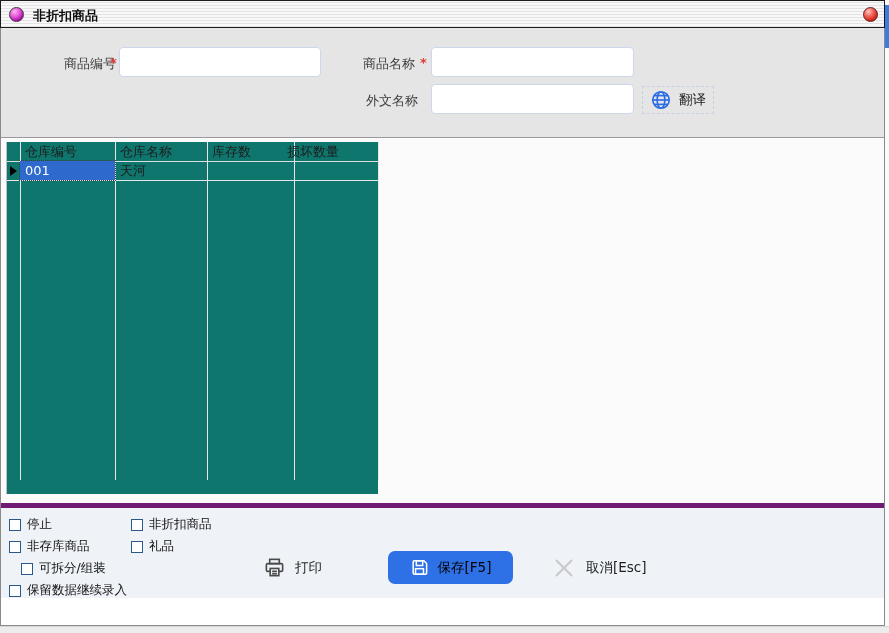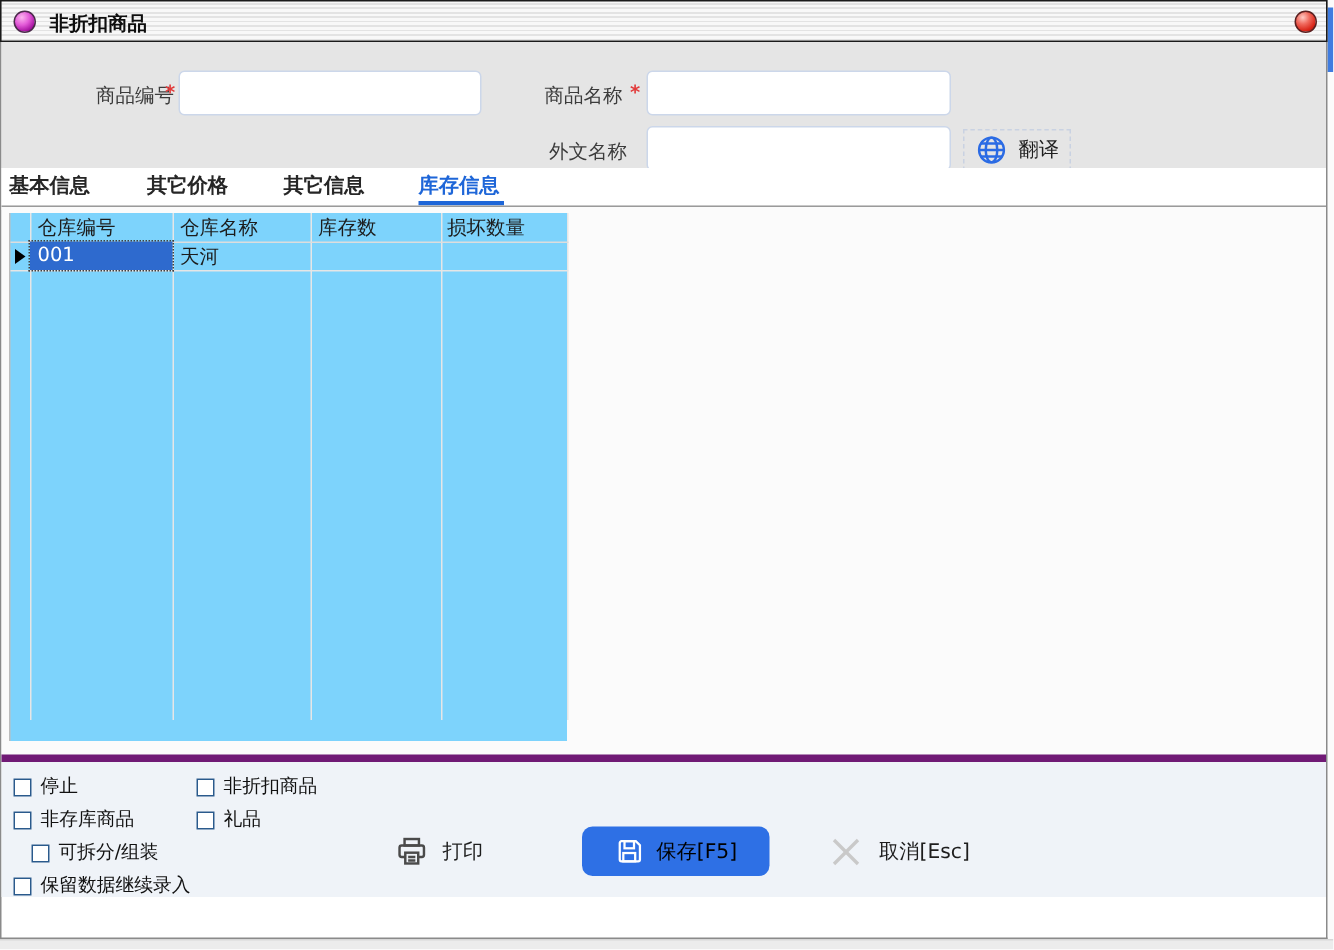--- a/index.html
+++ b/index.html
@@ -45,31 +45,31 @@
   
   .tabstrip { position:absolute; left:0; top:112px; width:883px; height:25px; background:#fff; }
   .tab { position:absolute; top:3px; font-size:13.5px; font-weight:bold; color:#262626; cursor:pointer; }
   .tab.t0 { left:5px; } .tab.t1 { left:97px; } .tab.t2 { left:188px; } .tab.t3 { left:278px; color:#1e66d8; }
   .tab-underline { position:absolute; left:278px; top:22px; width:57px; height:3px; background:#1e66d8; }
 
   
   .content { position:absolute; left:0; top:137px; width:883px; height:366px;
     background:#fbfbfb; border-top:1px solid #9a9a9a; }
   .grid { position:absolute; left:5px; top:4px; width:372px; height:352px;
-    background:#7dd3fc; border-left:1px solid #bdbdbd; }
+    background:#0f766e; border-left:1px solid #bdbdbd; }
   .vline { position:absolute; top:0; width:1px; height:338px; background:#e6e6e6; }
   .v0{left:13px;} .v1{left:108px;} .v2{left:200px;} .v3{left:287px;} .v4{left:371px;}
   .hrow { position:absolute; left:0; width:372px; height:1px; background:#ddd; }
   .h-head{top:19px;} .h-r1{top:38px; background:#e6e6e6;}
   .gcell { position:absolute; height:19px; font-size:13px; color:#1c1c1c;
     display:flex; align-items:center; padding-left:5px; overflow:hidden; white-space:nowrap; }
   .ghead { top:0; font-weight:normal; }
   .grow1 { top:19px; }
   .c1 { left:13px; width:95px; } .c2 { left:108px; width:92px; }
-  .c3 { left:200px; width:87px; } .c4 { left:286px; width:84px; }
+  .c3 { left:200px; width:87px; } .c4 { left:275px; width:84px; }
   .cell-selected { background:#2e6ace; color:#fff; outline:1px dotted #404040; outline-offset:0px;text-align:right; }
   .row-indicator { position:absolute; left:0; top:19px; width:13px; height:19px; display:flex; align-items:center; justify-content:center; }
   .tri { width:0; height:0; border-left:7px solid #000; border-top:5px solid transparent; border-bottom:5px solid transparent; }
 
   
   .footer { position:absolute; left:0; top:503px; width:883px; height:95px;
     background:#eff3f8; border-top:5px solid #701a75; }
   .cb { position:absolute; display:flex; align-items:center; gap:6px; cursor:pointer; }
   .cb .box { width:12px; height:12px; border:1px solid #2a5a8c; background:#fff; }
   .cb .cl { font-size:12.5px; color:#111; white-space:nowrap; }
@@ -120,27 +120,20 @@
           <circle cx="12" cy="12" r="9"></circle>
           <ellipse cx="12" cy="12" rx="4.2" ry="9"></ellipse>
           <line x1="3" y1="12" x2="21" y2="12"></line>
           <line x1="4.3" y1="7.2" x2="19.7" y2="7.2"></line>
           <line x1="4.3" y1="16.8" x2="19.7" y2="16.8"></line>
         </svg>
         <span class="lbl">翻译</span>
       </div>
     </div>
 
-    <div class="tabstrip">
-      <span class="tab t0">基本信息</span>
-      <span class="tab t1">其它价格</span>
-      <span class="tab t2">其它信息</span>
-      <span class="tab t3">库存信息</span>
-      <span class="tab-underline"></span>
-    </div>
 
     <div class="content">
       <div class="grid">
         <span class="vline v0"></span>
         <span class="vline v1"></span>
         <span class="vline v2"></span>
         <span class="vline v3"></span>
         <span class="vline v4"></span>
         <span class="hrow h-head"></span>
         <span class="hrow h-r1"></span>

